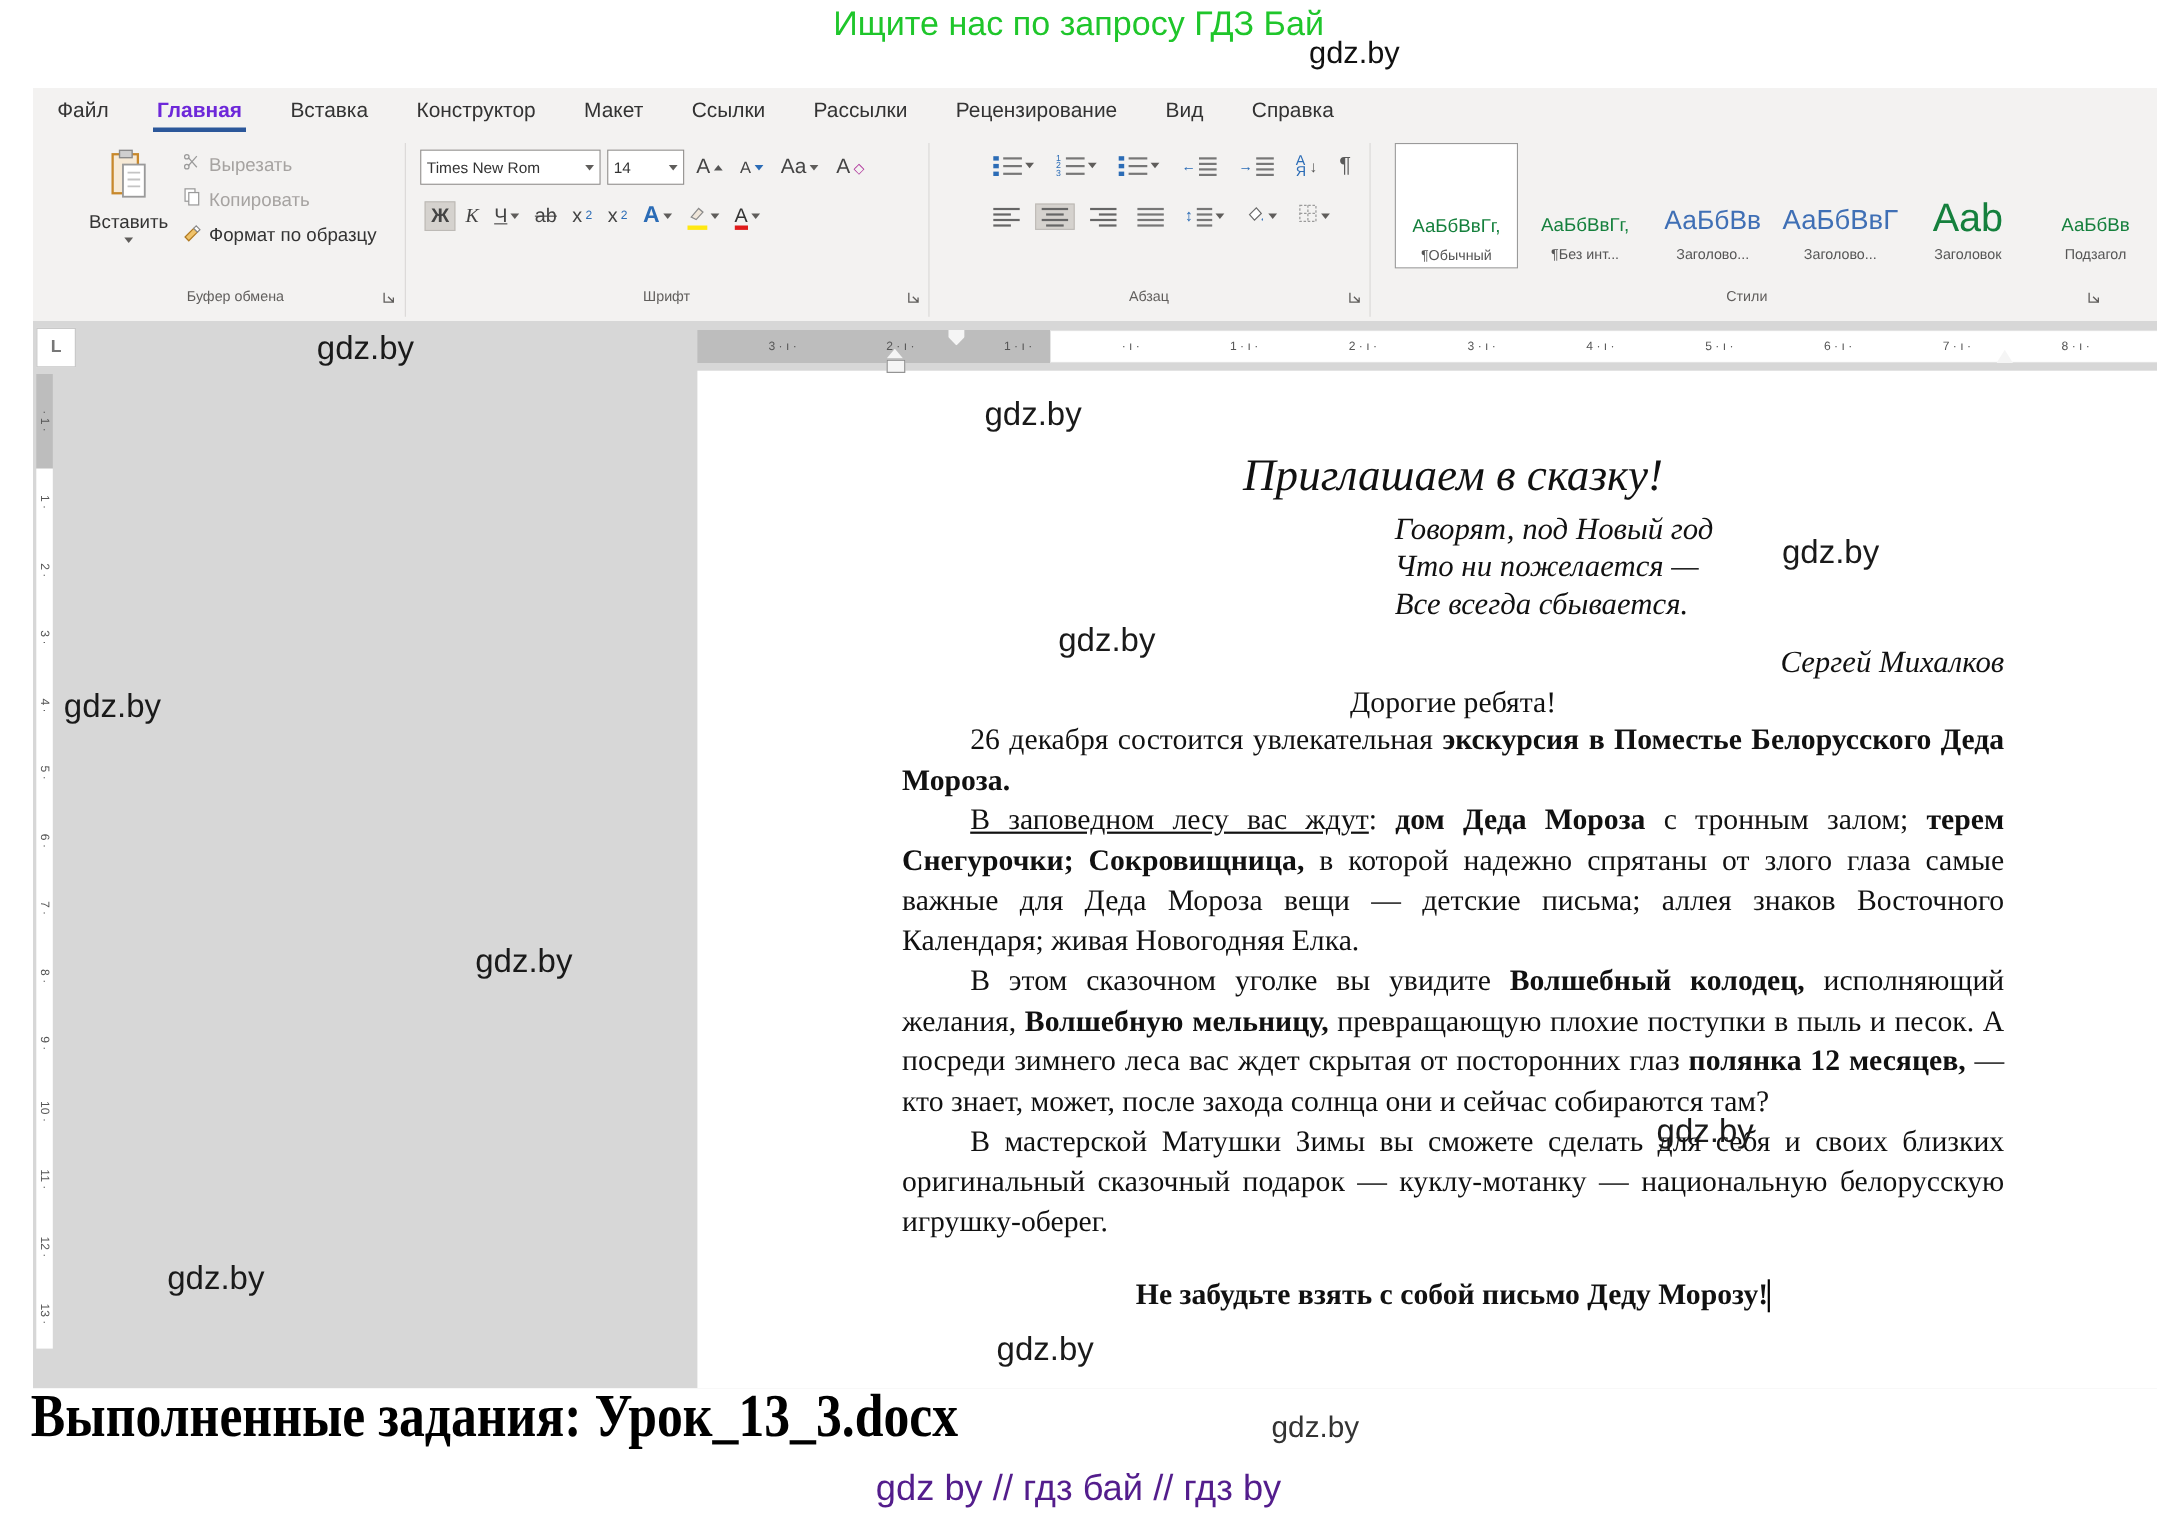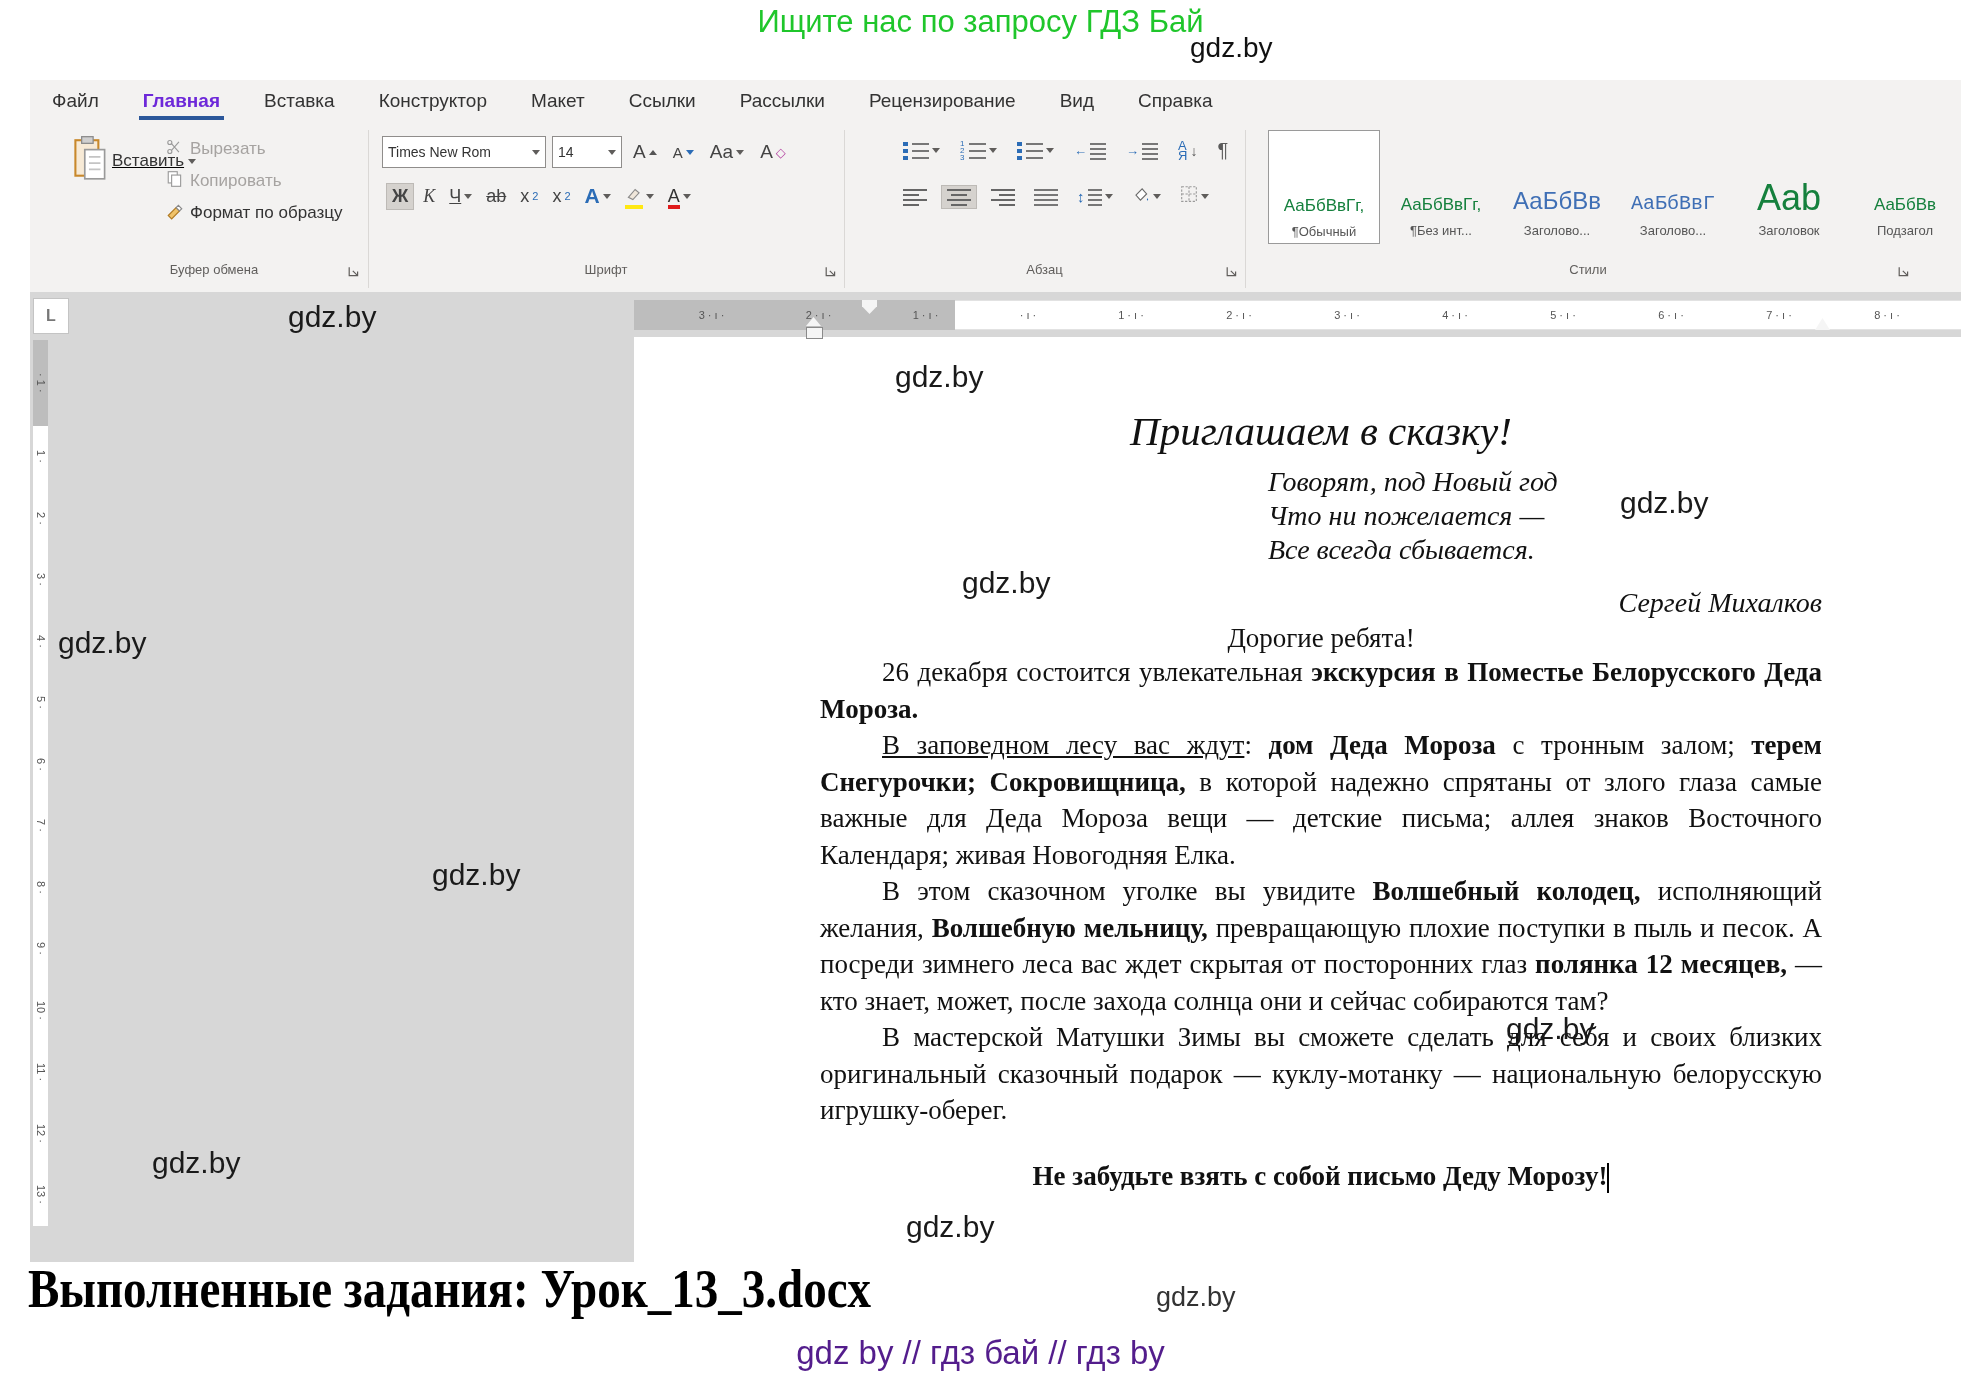--- a/index.html
+++ b/index.html
@@ -133,21 +133,21 @@
     <span class="tab">Вставка</span>
     <span class="tab">Конструктор</span>
     <span class="tab">Макет</span>
     <span class="tab">Ссылки</span>
     <span class="tab">Рассылки</span>
     <span class="tab">Рецензирование</span>
     <span class="tab">Вид</span>
     <span class="tab">Справка</span>
   </div>
 
-  <div class="rrow" style="left:42px;top:55px;gap:4px;width:90px;text-decoration:underline;">
+  <div class="rrow" style="left:42px;top:55px;flex-direction:column;gap:4px;width:90px;">
     <span>
       <svg width="36" height="48" viewBox="0 0 17 23">
         <rect x="1.5" y="2.5" width="11" height="17" fill="#f7ead6" stroke="#c8882b"></rect>
         <rect x="4.5" y="0.8" width="5.5" height="3.2" fill="#cfcfcf" stroke="#8a8a8a" stroke-width="0.6"></rect>
         <rect x="6" y="7" width="9.5" height="14" fill="#fff" stroke="#9a9a9a" stroke-width="0.8"></rect>
         <path stroke="#c4c4c4" stroke-width="0.8" d="M8 10.5h5.5M8 13.5h5.5M8 16.5h5.5"></path>
       </svg>
     </span>
     <span style="font-size:17px;color:#333;">Вставить</span>
     <span class="chev"></span>
@@ -345,21 +345,21 @@
     </div>
     <div class="stcard">
       <span class="st-sample">АаБбВвГг,</span>
       <span class="st-label">¶Без инт...</span>
     </div>
     <div class="stcard">
       <span class="st-sample blue" style="font-size:24px;">АаБбВв</span>
       <span class="st-label">Заголово...</span>
     </div>
     <div class="stcard">
-      <span class="st-sample blue" style="font-size:20px;font-family:Liberation Mono, monospace;">АаБбВвГ</span>
+      <span class="st-sample blue" style="font-size:25px;">АаБбВвГ</span>
       <span class="st-label">Заголово...</span>
     </div>
     <div class="stcard">
       <span class="st-sample big">Aab</span>
       <span class="st-label">Заголовок</span>
     </div>
     <div class="stcard">
       <span class="st-sample">АаБбВв</span>
       <span class="st-label">Подзагол</span>
     </div>

